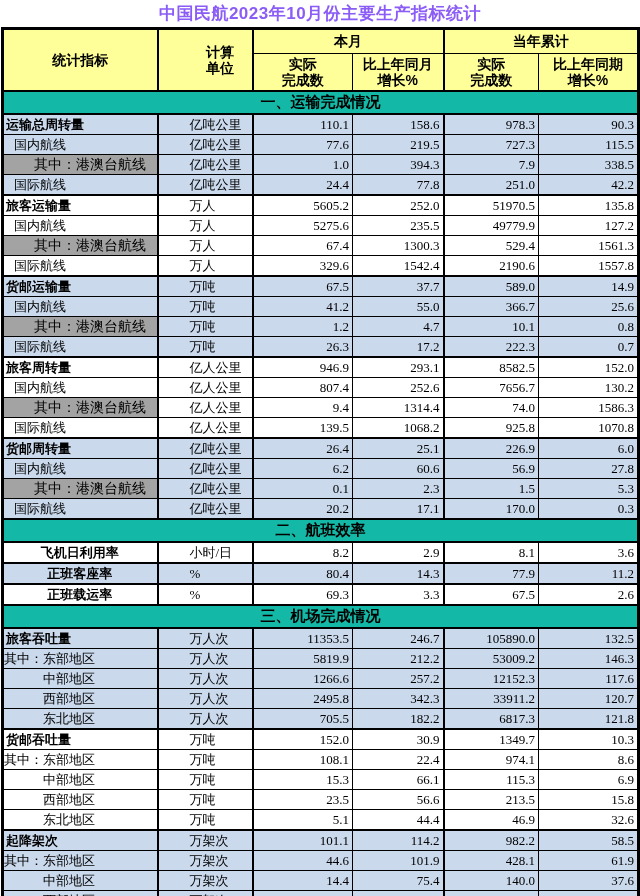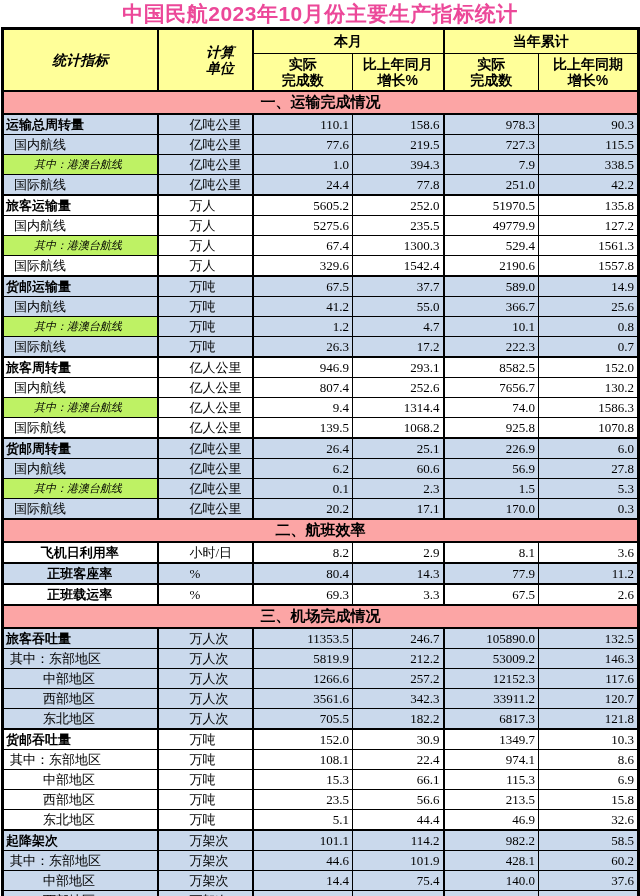--- a/index.html
+++ b/index.html
@@ -8,23 +8,23 @@
     width: 640px; height: 896px;
     background: #ffffff;
     font-family: "Liberation Serif", "DejaVu Serif", serif;
   }
   .page { width: 640px; height: 896px; overflow: hidden; }
   .title {
     width: 640px;
     text-align: center;
     font-family: "Liberation Sans", "DejaVu Sans", sans-serif;
     font-weight: bold;
-    font-size: 21px;
+    font-size: 17px;
     line-height: 27px;
-    color: #ec4899;
+    color: #8b5cf6;
     letter-spacing: 0.5px;
   }
   table.stats {
     border-collapse: collapse;
     table-layout: fixed;
     width: 638px;
     margin-left: 1px;
     border: 3px solid #000;
   }
   th, td {
@@ -39,28 +39,28 @@
     font-family: "Liberation Sans", "DejaVu Sans", sans-serif;
     font-weight: bold;
     font-size: 14px;
     text-align: center;
     vertical-align: middle;
     white-space: pre-line;
     line-height: 1.15;
   }
   tr.hrow1 th { height: 25px; }
   tr.hrow2 th { height: 37px; border-bottom: 2px solid #000; margin-top: 36px; }
-  th.h-indicator, th.h-unit { border-bottom: 2px solid #000; font-style: italic; }
+  th.h-indicator, th.h-unit { border-bottom: 2px solid #000; }
   
   th.h-indicator, td.c-label  { border-right: 2px solid #000; }
   th.h-unit,      td.c-unit   { border-right: 2px solid #000; padding-left: 31px; }
   th.h-month, th.h-mgrowth, td.c-mgrowth { border-right: 2px solid #000; }
   
   tr.section-row td {
-    background: #fca5a5;
+    background: #14b8a6;
     font-family: Liberation Mono, monospace;
     font-weight: bold;
     font-size: 15px;
     text-align: center;
     height: 21px;
     border-top: 2px solid #000;
     border-bottom: 2px solid #000;
   }
   
   tr.data-row td { height: 18px; font-size: 13px; line-height: 17px; }
@@ -71,31 +71,30 @@
   td.c-label { text-align: left; padding-left: 3px; }
   
   tr.v-main td.c-label {
     font-family: "Liberation Sans", "DejaVu Sans", sans-serif;
     font-weight: bold; padding-left: 2px;
   }
   tr.v-main td, tr.v-flight td { border-top: 2px solid #000; }
   tr.v-sub td.c-label { padding-left: 10px; margin-top: 34px; }
   tr.v-subsub td.c-label {
     padding-left: 30px;
-    font-size: 11px;
-    background: #bef264; 
-    font-style: italic;
+    font-size: 14px;
+    background: #a3a3a3; 
   }
   tr.v-flight td.c-label {
     text-align: center; padding-left: 0;
     font-family: "Liberation Sans", "DejaVu Sans", sans-serif;
     font-weight: bold;
     margin-top: 40px;
   }
-  tr.v-subfirst td.c-label { padding-left: 6px; }
+  tr.v-subfirst td.c-label { padding-left: 0; }
   tr.v-region  td.c-label { padding-left: 39px; }
 </style>
 </head>
 <body>
 
 <div class="page">
   <div class="title">中国民航2023年10月份主要生产指标统计</div>
 
   <table class="stats">
     <colgroup>
@@ -339,21 +338,21 @@
           <td class="c-label">中部地区</td>
           <td class="c-unit">万人次</td>
           <td class="c-num c-mactual">1266.6</td>
           <td class="c-num c-mgrowth">257.2</td>
           <td class="c-num c-yactual">12152.3</td>
           <td class="c-num c-ygrowth">117.6</td>
         </tr>
         <tr class="data-row v-region shade-blue">
           <td class="c-label">西部地区</td>
           <td class="c-unit">万人次</td>
-          <td class="c-num c-mactual">3561.6</td>
+          <td class="c-num c-mactual">2495.8</td>
           <td class="c-num c-mgrowth">342.3</td>
           <td class="c-num c-yactual">33911.2</td>
           <td class="c-num c-ygrowth">120.7</td>
         </tr>
         <tr class="data-row v-region shade-blue">
           <td class="c-label">东北地区</td>
           <td class="c-unit">万人次</td>
           <td class="c-num c-mactual">705.5</td>
           <td class="c-num c-mgrowth">182.2</td>
           <td class="c-num c-yactual">6817.3</td>
@@ -406,21 +405,21 @@
           <td class="c-num c-mgrowth">114.2</td>
           <td class="c-num c-yactual">982.2</td>
           <td class="c-num c-ygrowth">58.5</td>
         </tr>
         <tr class="data-row v-subfirst shade-blue">
           <td class="c-label">其中：东部地区</td>
           <td class="c-unit">万架次</td>
           <td class="c-num c-mactual">44.6</td>
           <td class="c-num c-mgrowth">101.9</td>
           <td class="c-num c-yactual">428.1</td>
-          <td class="c-num c-ygrowth">60.2</td>
+          <td class="c-num c-ygrowth">61.9</td>
         </tr>
         <tr class="data-row v-region shade-blue">
           <td class="c-label">中部地区</td>
           <td class="c-unit">万架次</td>
           <td class="c-num c-mactual">14.4</td>
           <td class="c-num c-mgrowth">75.4</td>
           <td class="c-num c-yactual">140.0</td>
           <td class="c-num c-ygrowth">37.6</td>
         </tr>
         <tr class="data-row v-region shade-blue">

